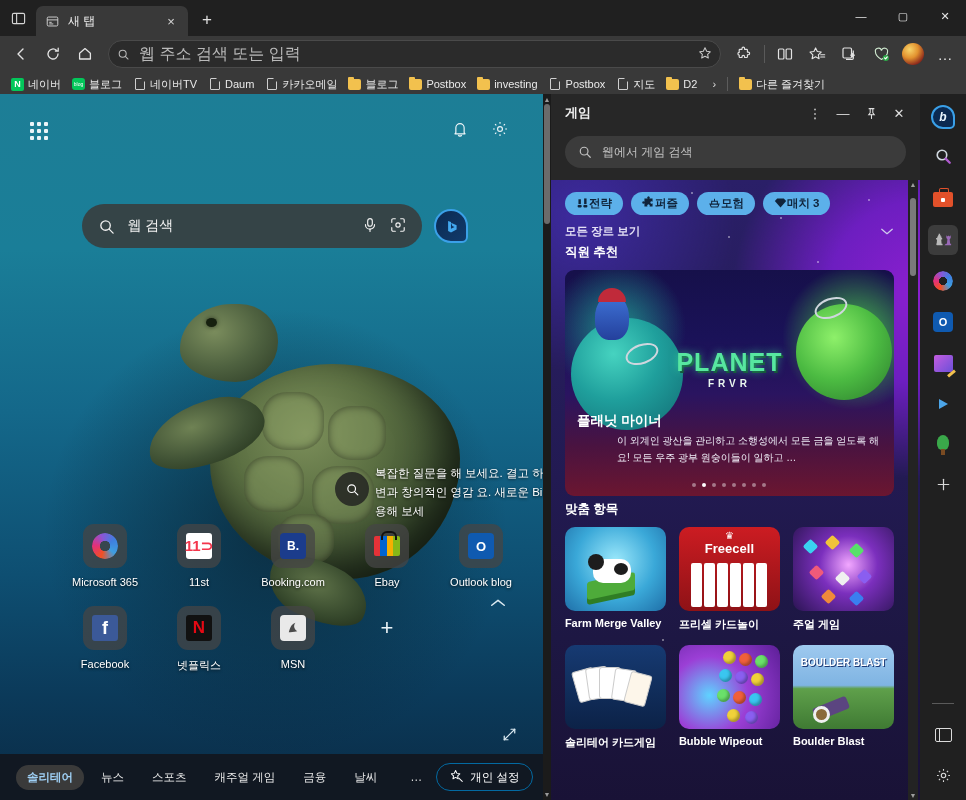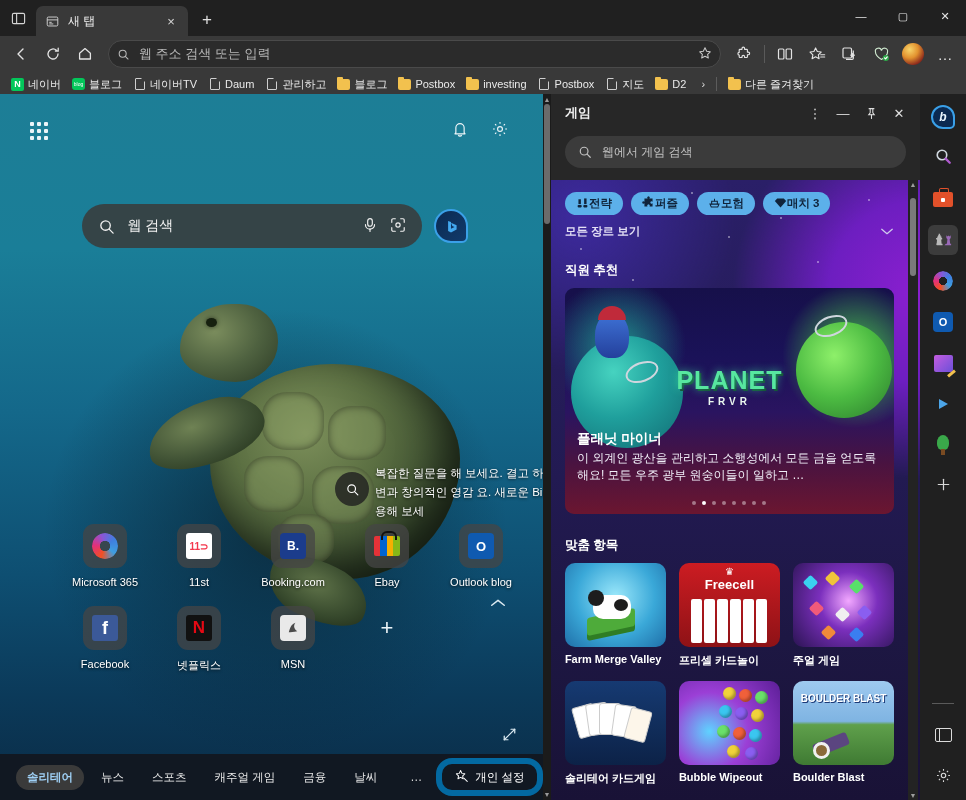--- a/index.html
+++ b/index.html
@@ -35,21 +35,21 @@
 
   
   .toolbar{
     height:36px;background:#393939;display:flex;align-items:center;padding:0 6px;gap:2px;
   }
   .tbtn{width:30px;height:30px;display:flex;align-items:center;justify-content:center;color:#e3e3e3;border-radius:5px;flex:none;}
   .omnibox{
     flex:1;height:28px;background:#2b2b2b;border-radius:14px;display:flex;align-items:center;
     padding:0 8px;gap:9px;margin:0 6px;border:1px solid #4a4a4a;
   }
-  .omnibox .ph{flex:1;color:#b9b9b9;font-size:13px;}
+  .omnibox .ph{flex:1;color:#b9b9b9;font-size:16px;}
   .tb-sep{width:1px;height:18px;background:#5a5a5a;margin:0 3px;}
   .avatar{
     width:22px;height:22px;border-radius:50%;
     background:radial-gradient(circle at 35% 30%,#f7d46a 0%,#e2922f 40%,#8d2a1c 75%,#4a1410 100%);
     flex:none;
   }
 
   
   .bookmarks{
     height:24px;background:#393939;display:flex;align-items:center;padding:0 6px;gap:1px;
@@ -124,40 +124,40 @@
   .shortcuts{position:absolute;top:430px;left:58px;width:470px;display:grid;grid-template-columns:repeat(5,1fr);row-gap:18px;}
   .sc-item{display:flex;flex-direction:column;align-items:center;gap:8px;}
   .sc-tile{width:44px;height:44px;border-radius:11px;background:rgba(70,70,70,.75);display:flex;align-items:center;justify-content:center;}
   .sc-label{font-size:11px;color:#fff;text-shadow:0 1px 3px rgba(0,0,0,.85);white-space:nowrap;}
   .sc-add{width:44px;height:44px;display:flex;align-items:center;justify-content:center;color:#eaf3f7;font-size:22px;}
 
   .ico-365{width:26px;height:26px;border-radius:50%;background:conic-gradient(from 200deg,#f25022,#e3307a,#8a56d6,#3f7fe0,#3f9ee0,#f25022);
      -webkit-mask:radial-gradient(circle,transparent 27%,#000 29%);mask:radial-gradient(circle,transparent 27%,#000 29%);}
   .ico-coupang{width:26px;height:26px;background:#fff;border-radius:3px;display:flex;align-items:center;justify-content:center;}
   .ico-coupang i{width:19px;height:19px;border-radius:50%;background:#e02020;}
-  .ico-11st{width:26px;height:26px;background:#fff;border-radius:3px;display:flex;align-items:center;justify-content:center;color:#f4364c;font-size:10px;font-weight:bold;}
+  .ico-11st{width:26px;height:26px;background:#fff;border-radius:3px;display:flex;align-items:center;justify-content:center;color:#f4364c;font-size:15px;font-weight:bold;}
   .ico-booking{width:26px;height:26px;background:#1b3c8c;border-radius:4px;color:#fff;font-size:12px;font-weight:bold;display:flex;align-items:center;justify-content:center;}
   .ico-ebay{width:26px;height:20px;background:linear-gradient(90deg,#e53238 25%,#0064d2 25% 50%,#f5af02 50% 75%,#86b817 75%);border-radius:2px;position:relative;}
   .ico-ebay:before{content:"";position:absolute;top:-5px;left:7px;width:12px;height:7px;border:2px solid #111;border-bottom:none;border-radius:6px 6px 0 0;}
   .ico-outlook{width:26px;height:26px;background:#0f5ab0;border-radius:4px;display:flex;align-items:center;justify-content:center;color:#fff;font-size:13px;font-weight:bold;}
   .ico-fb{width:26px;height:26px;background:#3b5998;border-radius:3px;color:#fff;font-size:18px;font-weight:bold;display:flex;align-items:center;justify-content:center;line-height:1;}
   .ico-nf{width:26px;height:26px;background:#111;border-radius:3px;color:#e50914;font-size:17px;font-weight:bold;display:flex;align-items:center;justify-content:center;}
   .ico-msn{width:26px;height:26px;background:#e9e9e9;border-radius:4px;display:flex;align-items:center;justify-content:center;}
 
   .expand-ico{position:absolute;right:34px;bottom:55px;color:#dbeaf2;font-size:13px;}
 
   .ntp-bottom{
     position:absolute;left:0;right:8px;bottom:0;height:46px;background:rgba(18,24,33,.97);
     display:flex;align-items:center;padding:0 16px;gap:6px;
   }
   .nb-chip{padding:5px 11px;border-radius:15px;font-size:11.5px;color:#e9e9e9;white-space:nowrap;}
   .nb-chip.active{background:#3a3a3a;color:#9fd0f5;font-weight:bold;}
   .nb-more{margin-left:8px;color:#dadada;padding:0 8px;}
   .nb-personal{
-    margin-left:auto;display:flex;align-items:center;gap:6px;border:6px solid #0369a1;border-radius:16px;
+    margin-left:auto;display:flex;align-items:center;gap:6px;border:1px solid #0369a1;border-radius:16px;
     padding:5px 13px;font-size:11.5px;color:#fff;white-space:nowrap;
   }
 
   
   .gpanel{width:394px;height:706px;background:#272727;display:flex;flex-direction:column;position:relative;}
   .gp-head{height:38px;display:flex;align-items:center;padding:0 8px 0 14px;gap:2px;flex:none;}
   .gp-title{font-size:13px;font-weight:bold;color:#f0f0f0;flex:1;}
   .gp-hbtn{width:26px;height:26px;display:flex;align-items:center;justify-content:center;color:#dedede;border-radius:4px;font-size:13px;}
   .gp-searchrow{height:48px;padding:4px 14px 10px;flex:none;}
   .gp-search{height:32px;background:#3b3b3b;border-radius:16px;display:flex;align-items:center;padding:0 13px;gap:10px;}
@@ -173,21 +173,21 @@
   .stars{position:absolute;inset:0;}
   .stars i{position:absolute;width:2px;height:2px;background:rgba(255,255,255,.5);border-radius:50%;}
 
   .gp-content{position:absolute;inset:0;right:12px;padding:12px 14px 0;}
   .chips{display:flex;gap:8px;flex-wrap:wrap;}
   .chip{
     background:#5cb0ea;color:#10243b;border-radius:14px;padding:4px 11px;font-size:11.5px;font-weight:bold;
     display:flex;align-items:center;white-space:nowrap;
   }
   .allgenres{display:flex;align-items:center;justify-content:space-between;margin-top:9px;color:#e4e0f5;font-size:11.5px;font-weight:bold;}
-  .sec-title{margin-top:23px;font-size:12.5px;font-weight:bold;color:#fff;}
+  .sec-title{margin-top:5px;font-size:12.5px;font-weight:bold;color:#fff;}
 
   .hero{
     margin-top:9px;height:226px;border-radius:9px;overflow:hidden;position:relative;
     background:
       radial-gradient(circle 110px at 16% 26%, #1f8e8a 0%, rgba(30,110,130,0) 62%),
       radial-gradient(circle 120px at 88% 30%, #49c24a 0%, rgba(50,160,70,0) 60%),
       linear-gradient(#16104a 0%, #1a1258 30%, #2a1460 55%, #4a1340 78%, #6b1630 100%);
   }
   .planet-l{position:absolute;left:6px;top:48px;width:112px;height:112px;border-radius:50%;
     background:radial-gradient(circle at 38% 32%,#46d3c0 0%,#1f9f9c 45%,#126a72 100%);}
@@ -198,21 +198,21 @@
     background:linear-gradient(#3f74d8,#24409c);}
   .alien:before{content:"";position:absolute;left:3px;top:-6px;width:28px;height:14px;border-radius:14px 14px 0 0;background:#c02a3a;}
   .hero-logo{position:absolute;left:0;right:0;top:78px;text-align:center;}
   .hero-logo .l1{font-size:25px;font-weight:bold;color:#57e7a0;letter-spacing:1px;
     text-shadow:0 0 9px rgba(60,230,160,.75),2px 2px 0 #134a32;}
   .hero-logo .l2{font-size:25px;font-weight:bold;color:#57e7a0;letter-spacing:1px;
     text-shadow:0 0 9px rgba(60,230,160,.75),2px 2px 0 #134a32;}
   .hero-logo .l3{font-size:10px;font-weight:bold;color:#eaf7ef;letter-spacing:4px;margin-top:1px;}
   .hero-txt{position:absolute;left:12px;right:12px;bottom:30px;}
   .hero-name{font-size:13.5px;font-weight:bold;color:#fff;}
-  .hero-desc{font-size:12px;color:#f0eef8;line-height:17px;margin-top:2px;}
+  .hero-desc{font-size:10px;color:#f0eef8;line-height:17px;margin-top:2px;margin-left:40px;}
   .dots{position:absolute;left:0;right:0;bottom:9px;display:flex;justify-content:center;gap:6px;}
   .dots i{width:4px;height:4px;border-radius:50%;background:rgba(255,255,255,.42);}
   .dots i.on{background:#fff;}
 
   .grid-games{display:grid;grid-template-columns:repeat(3,1fr);gap:13px 13px;margin-top:9px;}
   .gcard{display:flex;flex-direction:column;gap:6px;}
   .gthumb{width:100%;height:84px;border-radius:10px;overflow:hidden;position:relative;}
   .gname{font-size:11px;font-weight:bold;color:#fff;white-space:nowrap;overflow:hidden;text-overflow:ellipsis;}
 
   .t-farm{background:radial-gradient(circle at 50% 40%,#9be8fb 0%,#3aa8d8 55%,#1f6fa8 100%);}
@@ -392,21 +392,21 @@
   <div class="bm">
       <span class="bmi">
         <span class="page-ico"></span>
       </span>
       <span>Daum</span>
     </div>
   <div class="bm">
       <span class="bmi">
         <span class="page-ico"></span>
       </span>
-      <span>관리하고</span>
+      <span>카카오메일</span>
     </div>
   <div class="bm">
       <span class="bmi">
         <span class="folder-ico"></span>
       </span>
       <span>블로그</span>
     </div>
   <div class="bm">
       <span class="bmi">
         <span class="folder-ico"></span>

